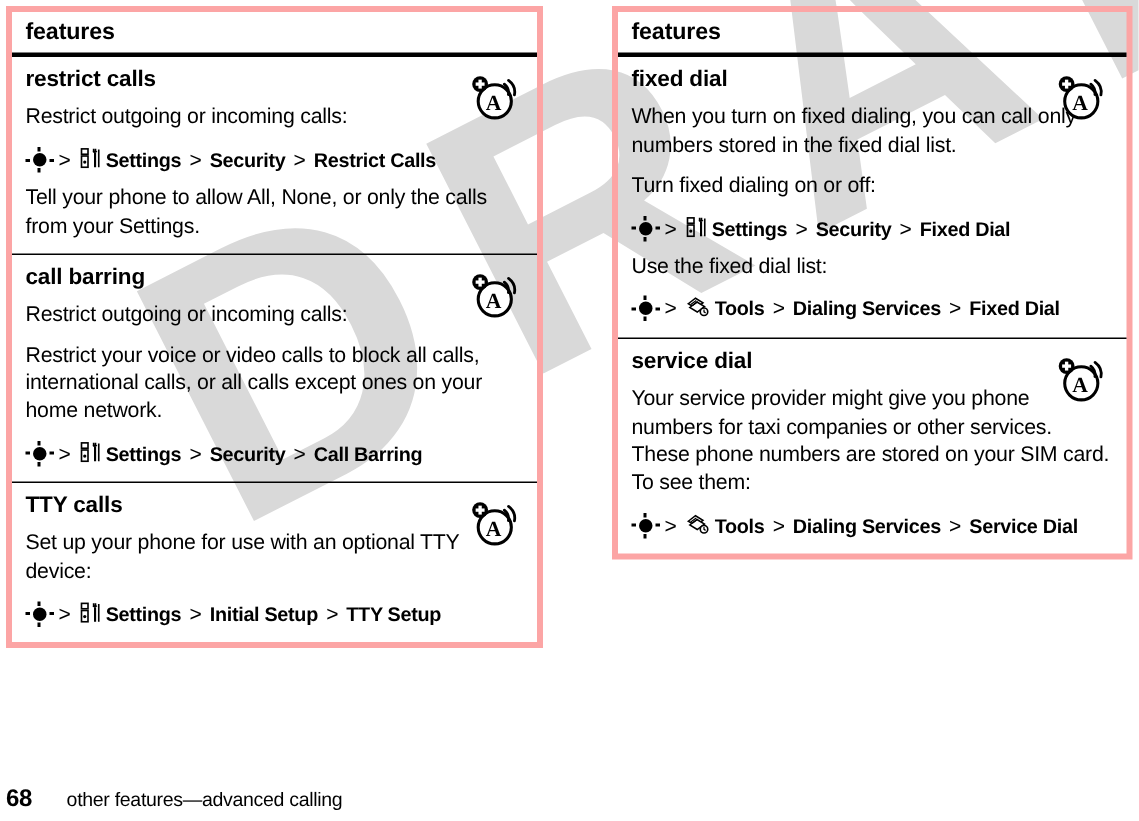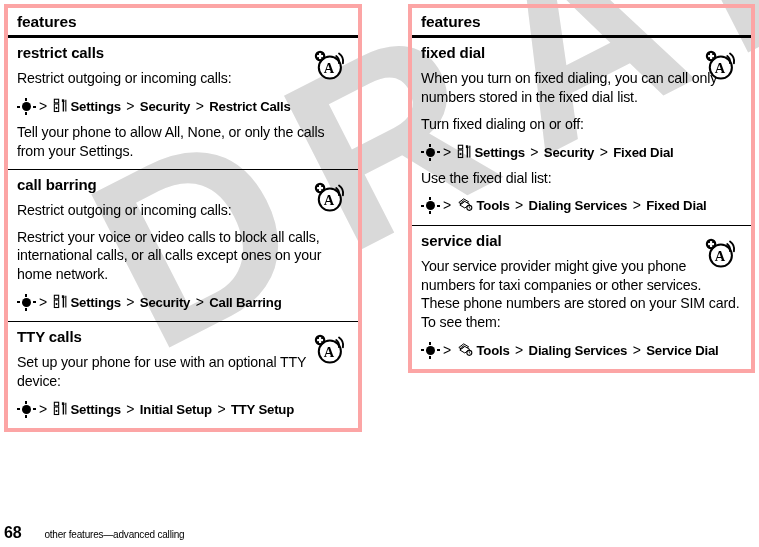--- a/index.html
+++ b/index.html
@@ -152,21 +152,21 @@
     top: 524px;
     width: 600px;
     white-space: nowrap;
   }
   #footer .pg {
     font-size: 16px;
     font-weight: bold;
     letter-spacing: -0.2px;
   }
   #footer .ftxt {
-    font-size: 10px;
+    font-size: 13px;
     margin-left: 23px;
     letter-spacing: -0.2px;
   }
 </style>
 </head>
 <body>
 
 <div id="watermark">
   <div class="wm-text">DRAFT</div>
 </div>

